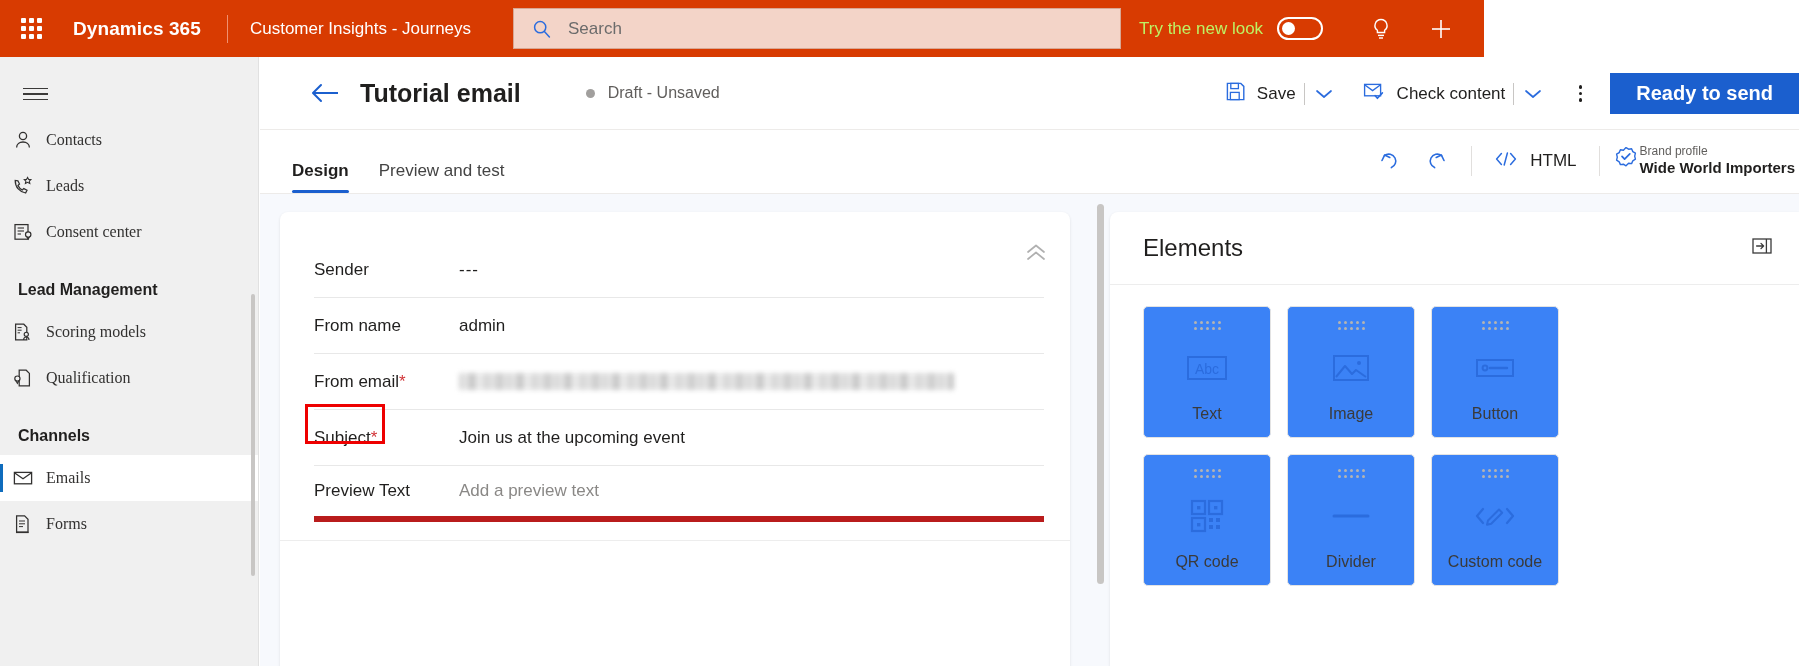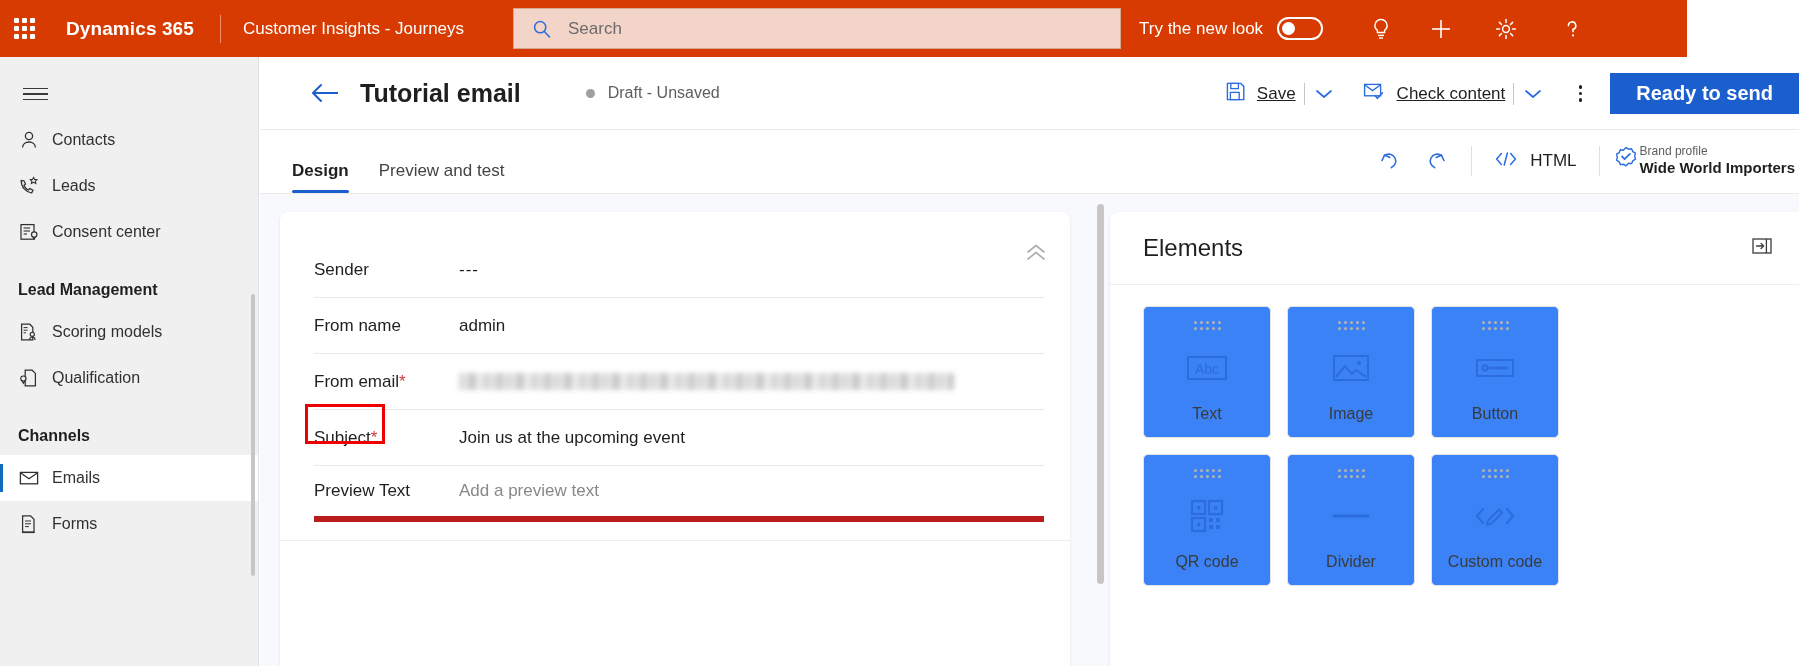--- a/index.html
+++ b/index.html
@@ -7,23 +7,23 @@
     width: 1799px; height: 666px;
     overflow: hidden;
     font-family: "Liberation Sans", sans-serif;
     background: #ffffff;
   }
   body { position: relative; }
 
   
   .appbar {
     position: absolute; top: 0; left: 0;
-    width: 1687px; height: 57px;
+    width: 1484px; height: 57px;
     background: #d83b01;
-    display: flex; align-items: center;
+    display: flex; align-items: center; padding-left: 7px;
   }
   .waffle {
     width: 48px; height: 57px;
     display: flex; align-items: center; justify-content: center;
     cursor: pointer;
   }
   .waffle-grid {
     display: grid;
     grid-template-columns: repeat(3, 5px);
     grid-template-rows: repeat(3, 5px);
@@ -48,21 +48,21 @@
     background: #f3d4c8;
     border: 1px solid #d8a793;
     display: flex; align-items: center;
     cursor: text;
   }
   .search-icon { margin-left: 18px; display: flex; align-items: center; }
   .search-ph { margin-left: 16px; color: #6b6b6b; font-size: 17px; }
   .tryNew {
     position: absolute; left: 1139px; top: 0; height: 57px;
     display: flex; align-items: center; gap: 14px;
-    color: #ffffff; font-size: 17px; white-space: nowrap; cursor: pointer;
+    color: #bef264; font-size: 17px; white-space: nowrap; cursor: pointer;
   }
   .toggle {
     width: 46px; height: 23px; border: 2px solid #fff; border-radius: 12px;
     position: relative; cursor: pointer;
   }
   .toggle i {
     position: absolute; left: 3px; top: 3px;
     width: 13px; height: 13px; border-radius: 50%; background: #fff;
   }
   .appicon {
@@ -79,22 +79,22 @@
     border-right: 1px solid #e1e1e1;
   }
   .hamburger {
     width: 46px; height: 46px; margin: 14px 0 0 12px;
     display: flex; flex-direction: column; justify-content: center; align-items: center;
     gap: 4px; cursor: pointer;
   }
   .hamburger i { display: block; width: 25px; height: 1.5px; background: #3b3a39; }
   .navitem {
     height: 46px; display: flex; align-items: center;
-    padding-left: 18px; cursor: pointer; position: relative;
-    color: #323130; font-size: 16px;
+    padding-left: 12px; cursor: pointer; position: relative;
+    color: #323130; font-size: 16px; font-family: Liberation Serif, serif;
   }
   .navitem .nicon { width: 34px; display: flex; align-items: center; color: #323130; }
   .navitem.selected { background: #ffffff; font-weight: normal; }
   .navitem.selected::before {
     content: ""; position: absolute; left: 0; top: 9px;
     width: 3px; height: 28px; background: #0f6cbd;
   }
   .navgroup {
     font-size: 16px; font-weight: bold; color: #201f1e;
     padding: 26px 0 10px 18px;
@@ -125,21 +125,21 @@
     color: #605e5c; font-size: 16px; white-space: nowrap;
   }
   .statusdot { width: 9px; height: 9px; border-radius: 50%; background: #a19f9d; }
   .cmdright {
     position: absolute; right: 0; top: 0; height: 73px;
     display: flex; align-items: center;
   }
   .cmdbtn {
     display: flex; align-items: center; gap: 11px;
     padding: 0 6px; height: 40px; cursor: pointer;
-    color: #201f1e; font-size: 17px; white-space: nowrap; text-decoration: underline;
+    color: #201f1e; font-size: 17px; white-space: nowrap;
   }
   .cmdsplit {
     width: 1px; height: 22px; background: #c8c6c4; margin: 0 2px;
   }
   .chevbtn {
     width: 34px; height: 40px; display: flex; align-items: center; justify-content: center;
     cursor: pointer;
   }
   .overflowbtn {
     width: 36px; height: 40px; display: flex; flex-direction: column;

